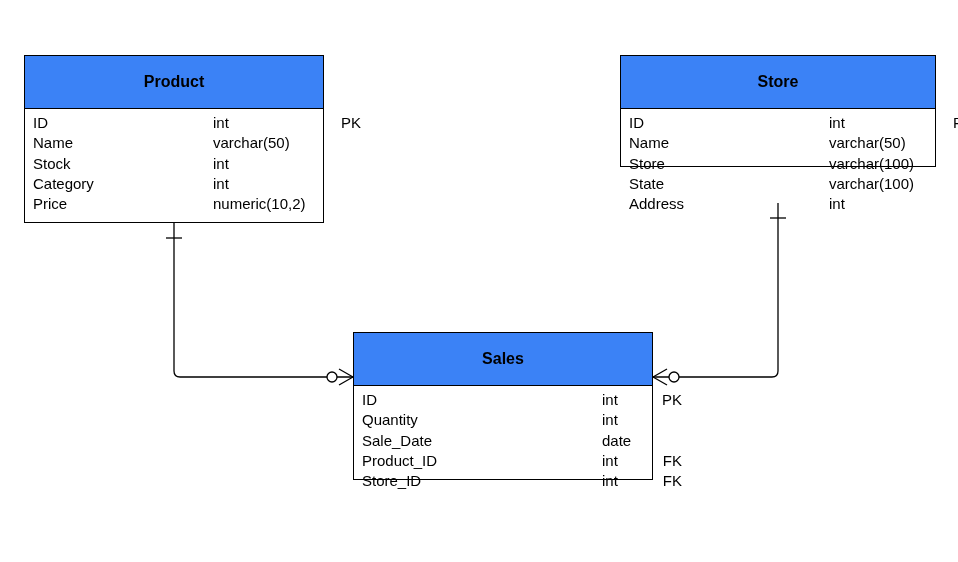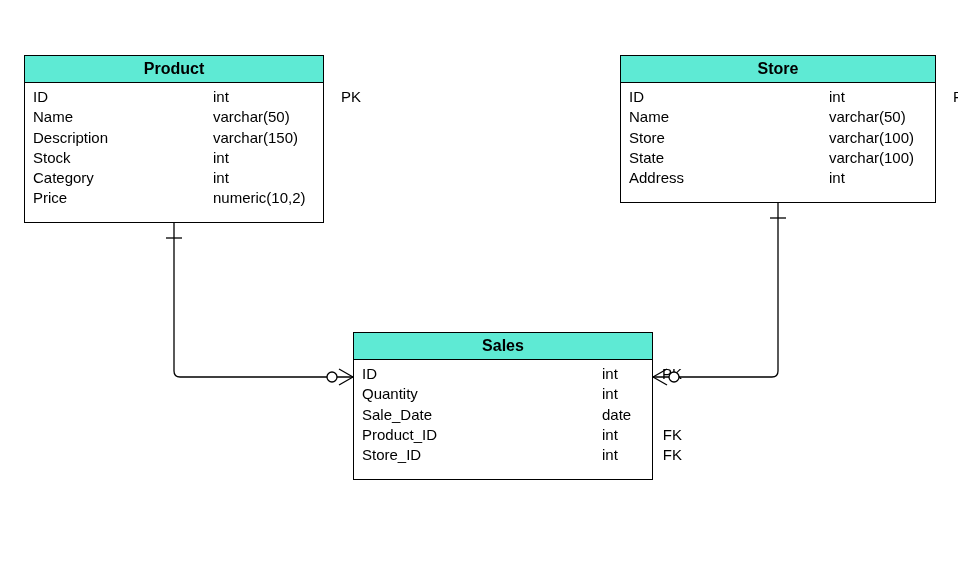--- a/index.html
+++ b/index.html
@@ -13,25 +13,25 @@
     color: #000;
     position: relative;
   }
   .entity {
     position: absolute;
     border: 1px solid #000;
     background: #fff;
     box-sizing: border-box;
   }
   .entity-header {
-    background: #5eead4;
+    background: #3b82f6;
     border-bottom: 1px solid #000;
     text-align: center;
     font-weight: bold;
-    padding: 4px 0;
+    padding: 17px 0;
     font-size: 16px;
   }
   .entity-body {
     padding: 4px 8px 8px 8px;
   }
   .row {
     display: flex;
     align-items: flex-start;
     line-height: 1.35;
   }
@@ -56,43 +56,38 @@
       <span class="col-name" style="width:140px">ID</span>
       <span class="col-type" style="width:120px">int</span>
       <span class="col-key" style="width:28px">PK</span>
     </div>
     <div class="row">
       <span class="col-name" style="width:140px">Name</span>
       <span class="col-type" style="width:120px">varchar(50)</span>
       <span class="col-key" style="width:28px"></span>
     </div>
     <div class="row">
-      <span class="col-name" style="width:140px">Description</span>
-      <span class="col-type" style="width:120px">varchar(150)</span>
-      <span class="col-key" style="width:28px"></span>
-    </div>
-    <div class="row">
       <span class="col-name" style="width:140px">Stock</span>
       <span class="col-type" style="width:120px">int</span>
       <span class="col-key" style="width:28px"></span>
     </div>
     <div class="row">
       <span class="col-name" style="width:140px">Category</span>
       <span class="col-type" style="width:120px">int</span>
       <span class="col-key" style="width:28px"></span>
     </div>
     <div class="row">
       <span class="col-name" style="width:140px">Price</span>
       <span class="col-type" style="width:120px">numeric(10,2)</span>
       <span class="col-key" style="width:28px"></span>
     </div>
   </div>
 </div>
 
-<div class="entity" style="left:620px; top:55px; width:316px; height:148px;">
+<div class="entity" style="left:620px; top:55px; width:316px; height:112px;">
   <div class="entity-header">Store</div>
   <div class="entity-body">
     <div class="row">
       <span class="col-name" style="width:160px">ID</span>
       <span class="col-type" style="width:116px">int</span>
       <span class="col-key" style="width:28px">PK</span>
     </div>
     <div class="row">
       <span class="col-name" style="width:160px">Name</span>
       <span class="col-type" style="width:116px">varchar(50)</span>

